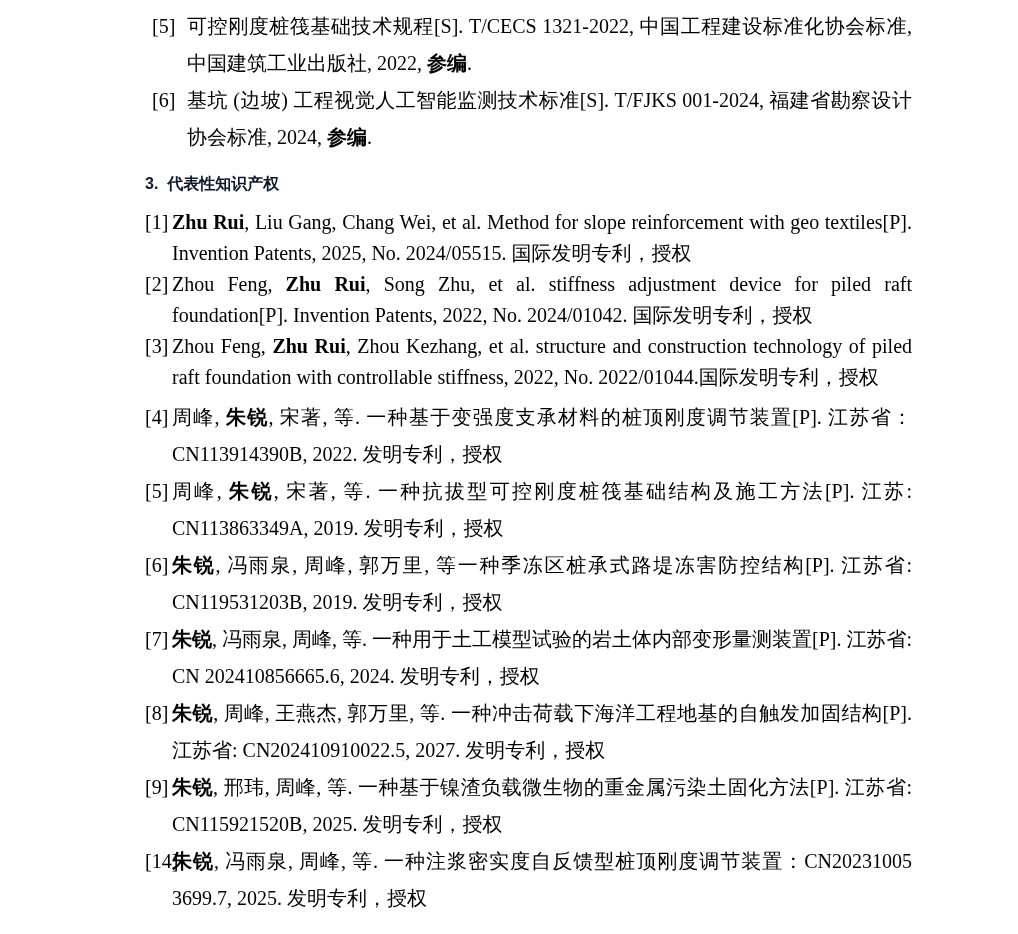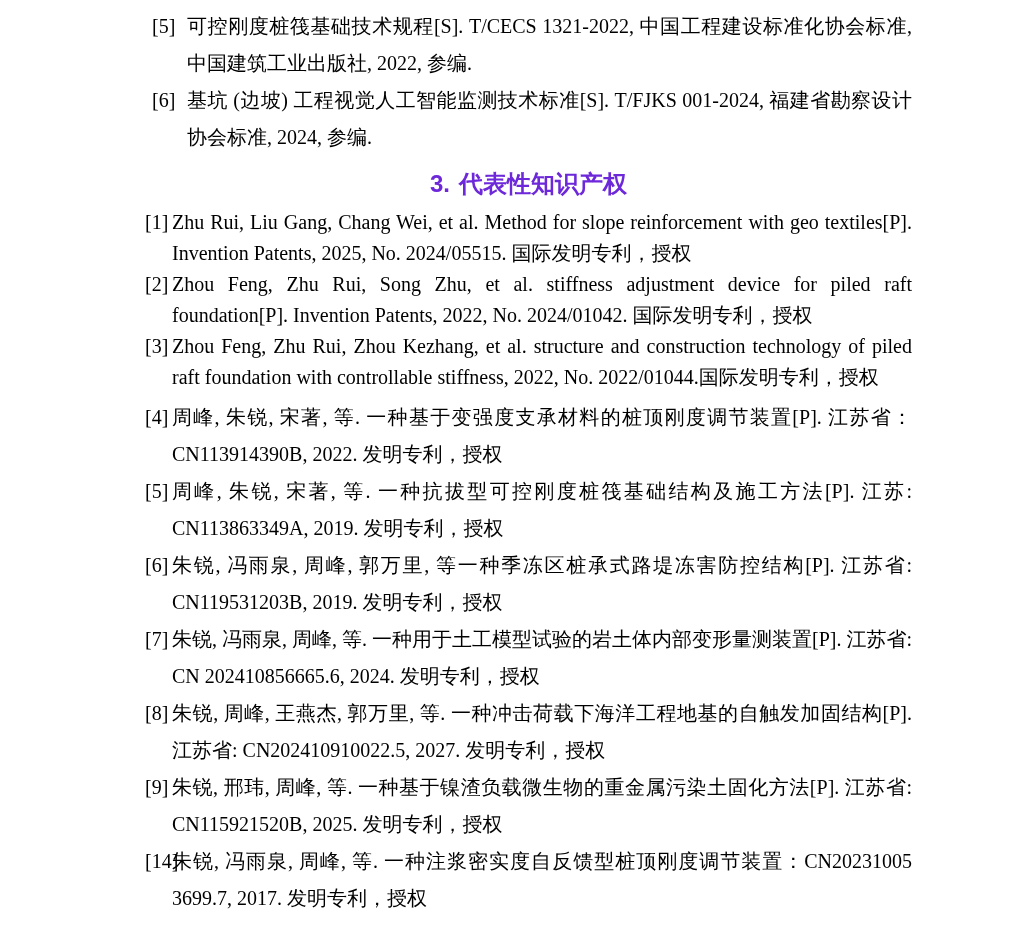--- a/index.html
+++ b/index.html
@@ -23,38 +23,37 @@
   .ref {
     position: relative;
     text-align: justify;
     font-size: 20px;
   }
   .ref .marker {
     position: absolute;
     left: 0;
     top: 0;
   }
-  .b { font-weight: normal; }
+  .b { font-weight: bold; }
 
   
   .standards { margin-left: 7px; }
   .standards .ref {
     padding-left: 35px;
     line-height: 37px;
   }
 
   
   .heading {
     margin: 14px 0 0 0;
     font-family: "Liberation Sans", sans-serif;
     font-weight: bold;
-    font-size: 24px;
+    font-size: 16px;
     line-height: 28px;
-    color: #6d28d9;
-    text-align: center;
+    color: #0f172a;
   }
   .heading .h-title { margin-left: 9px; }
 
   
   .patents { margin-top: 9px; }
   .patents .ref { padding-left: 27px; }
   .patents .ref.en { line-height: 31px; }
   .patents .ref.zh { line-height: 37px; }
   .patents .ref.zh.first-zh { margin-top: 6px; }
 </style>
@@ -73,16 +72,16 @@
   <div class="patents">
     <div class="ref en"><span class="marker">[1]</span><span></span><span class="b">Zhu Rui</span><span>, Liu Gang, Chang Wei, et al. Method for slope reinforcement with geo textiles[P]. Invention Patents, 2025, No. 2024/05515. 国际发明专利，授权</span></div>
     <div class="ref en"><span class="marker">[2]</span><span>Zhou Feng, </span><span class="b">Zhu Rui</span><span>, Song Zhu, et al. stiffness adjustment device for piled raft foundation[P]. Invention Patents, 2022, No. 2024/01042. 国际发明专利，授权</span></div>
     <div class="ref en"><span class="marker">[3]</span><span>Zhou Feng, </span><span class="b">Zhu Rui</span><span>, Zhou Kezhang, et al. structure and construction technology of piled raft foundation with controllable stiffness, 2022, No. 2022/01044.国际发明专利，授权</span></div>
     <div class="ref zh first-zh"><span class="marker">[4]</span><span>周峰, </span><span class="b">朱锐</span><span>, 宋著, 等. 一种基于变强度支承材料的桩顶刚度调节装置[P]. 江苏省：CN113914390B, 2022. 发明专利，授权</span></div>
     <div class="ref zh"><span class="marker">[5]</span><span>周峰, </span><span class="b">朱锐</span><span>, 宋著, 等. 一种抗拔型可控刚度桩筏基础结构及施工方法[P]. 江苏: CN113863349A, 2019. 发明专利，授权</span></div>
     <div class="ref zh"><span class="marker">[6]</span><span></span><span class="b">朱锐</span><span>, 冯雨泉, 周峰, 郭万里, 等一种季冻区桩承式路堤冻害防控结构[P]. 江苏省: CN119531203B, 2019. 发明专利，授权</span></div>
     <div class="ref zh"><span class="marker">[7]</span><span></span><span class="b">朱锐</span><span>, 冯雨泉, 周峰, 等. 一种用于土工模型试验的岩土体内部变形量测装置[P]. 江苏省: CN 202410856665.6, 2024. 发明专利，授权</span></div>
     <div class="ref zh"><span class="marker">[8]</span><span></span><span class="b">朱锐</span><span>, 周峰, 王燕杰, 郭万里, 等. 一种冲击荷载下海洋工程地基的自触发加固结构[P]. 江苏省: CN202410910022.5, 2027. 发明专利，授权</span></div>
     <div class="ref zh"><span class="marker">[9]</span><span></span><span class="b">朱锐</span><span>, 邢玮, 周峰, 等. 一种基于镍渣负载微生物的重金属污染土固化方法[P]. 江苏省: CN115921520B, 2025. 发明专利，授权</span></div>
-    <div class="ref zh"><span class="marker">[14]</span><span></span><span class="b">朱锐</span><span>, 冯雨泉, 周峰, 等. 一种注浆密实度自反馈型桩顶刚度调节装置：CN20231005 3699.7, 2017. 发明专利，授权</span></div>
+    <div class="ref zh"><span class="marker">[14]</span><span></span><span class="b">朱锐</span><span>, 冯雨泉, 周峰, 等. 一种注浆密实度自反馈型桩顶刚度调节装置：CN20231005 3699.7, 2025. 发明专利，授权</span></div>
   </div>
 
 </div>
 
 </body></html>

